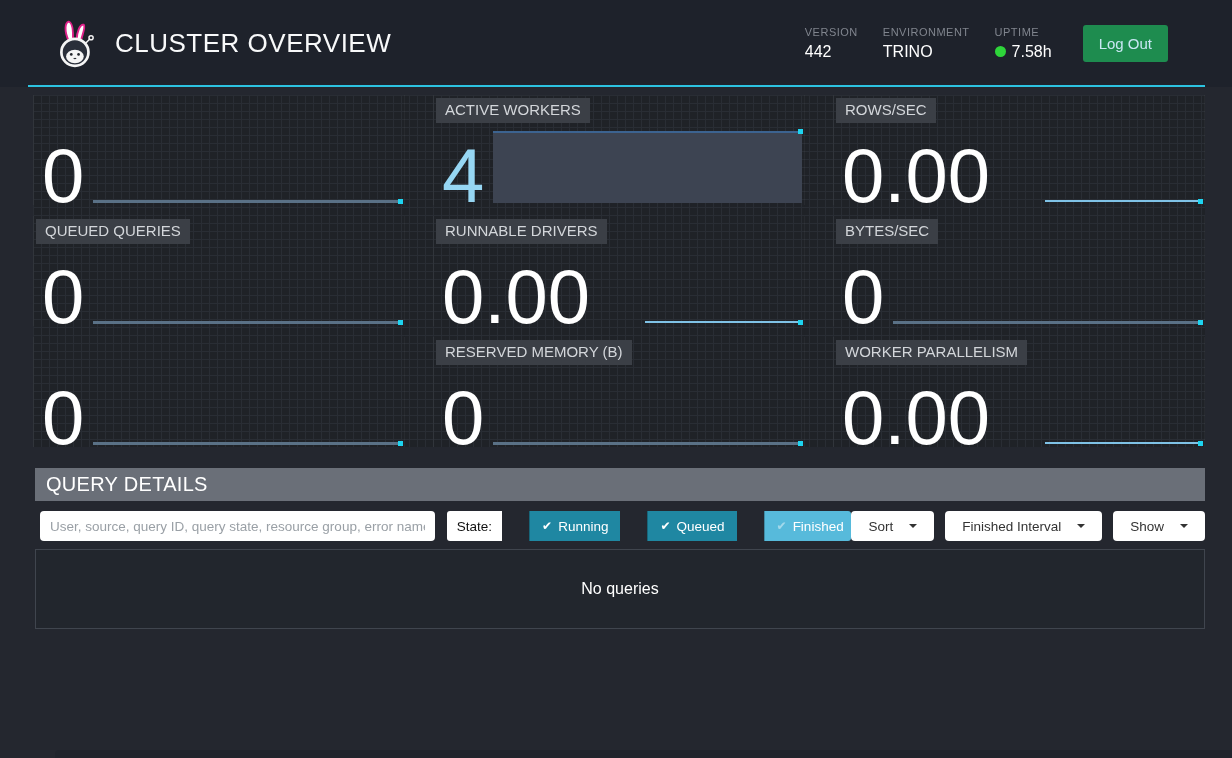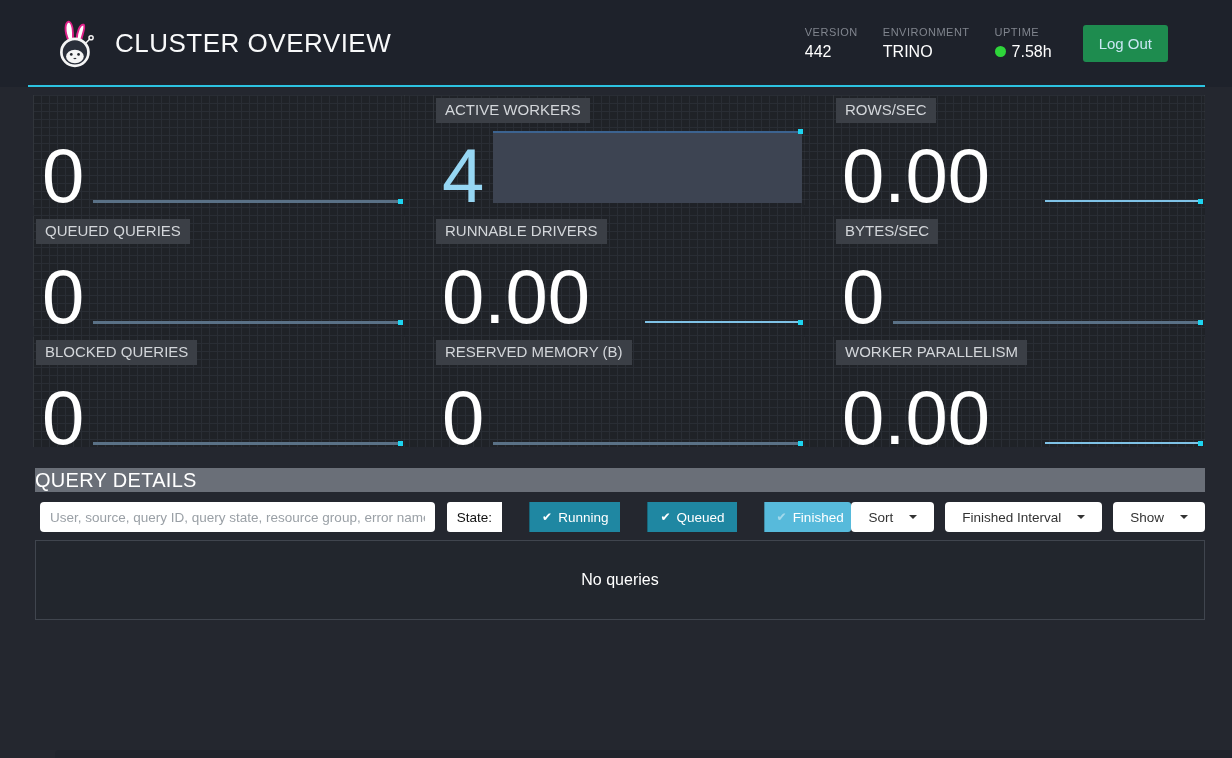--- a/index.html
+++ b/index.html
@@ -124,24 +124,25 @@
     position: absolute;
     right: 1px; bottom: 1px;
     width: 5px; height: 5px;
     background: #1ed4f0;
   }
   .spark-dot.top { bottom: auto; top: 34px; }
 
   
   .qd { margin: 21px 27px 0 35px; }
   .qd-bar {
-    height: 24px;
+    height: 33px;
     background: #6a6f78;
     display: flex;
     align-items: center;
+    padding-left: 11px;
   }
   .qd-bar h2 {
     font-size: 20px;
     font-weight: 400;
     color: #fff;
     letter-spacing: 0.3px;
   }
   .qd-toolbar {
     margin-top: 10px;
     padding-left: 5px;
@@ -310,21 +311,20 @@
     <div class="spark-line-thin"></div>
     <div class="spark-dot"></div>
   </div>
   <div class="tile">
     <span class="tile-label">BYTES/SEC</span>
     <div class="tile-value">0</div>
     <div class="spark-line-thick"></div>
     <div class="spark-dot"></div>
   </div>
   <div class="tile">
-    <span class="tile-label">BLOCKED QUERIES</span>
     <div class="tile-value">0</div>
     <div class="spark-line-thick"></div>
     <div class="spark-dot"></div>
   </div>
   <div class="tile">
     <span class="tile-label">RESERVED MEMORY (B)</span>
     <div class="tile-value">0</div>
     <div class="spark-line-thick"></div>
     <div class="spark-dot"></div>
   </div>

